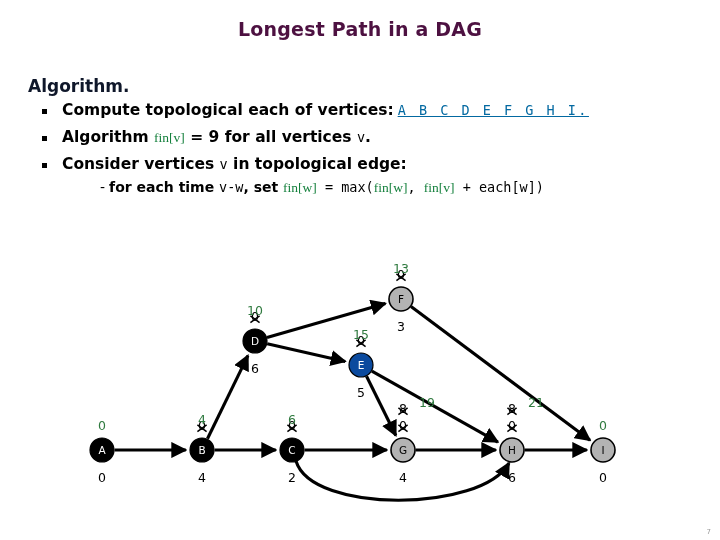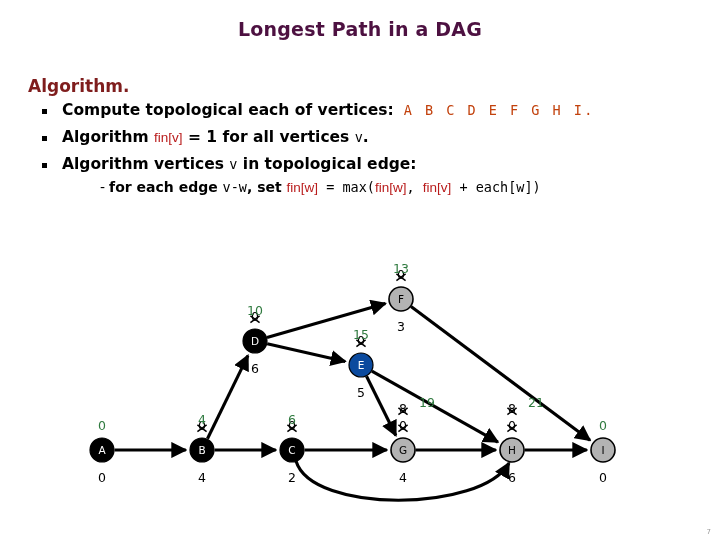--- a/index.html
+++ b/index.html
@@ -18,21 +18,21 @@
     font-family:"DejaVu Sans",sans-serif;
     font-size:19px;font-weight:600;
     color:#4d1141;
     letter-spacing:0.2px;
   }
 
   .algo-head{
     position:absolute;left:28px;top:76px;
     font-family:"DejaVu Sans",sans-serif;
     font-size:17px;font-weight:600;
-    color:#7f1d1d;
+    color:#0f172a;
   }
 
   .bullets{position:absolute;left:36px;top:100px;width:660px;}
   .bullet{
     position:relative;
     padding-left:26px;
     margin-bottom:6px;
     font-family:"DejaVu Sans",sans-serif;
     font-size:15.5px;font-weight:600;
     color:#000000;
@@ -45,33 +45,34 @@
   }
   .sub{
     position:relative;
     margin-left:38px;margin-top:2px;
     font-family:"DejaVu Sans",sans-serif;
     font-size:14px;font-weight:600;color:#000;
     white-space:nowrap;
   }
   .sub .dash{margin-right:4px;font-weight:400;}
   .code-green{
-    font-family:Liberation Sans, sans-serif;
+    font-family:Liberation Serif, serif;
     font-weight:400;font-size:13.5px;
-    color:#b91c1c;
+    color:#15803d;
   }
   .plain-mono{
     font-family:"DejaVu Sans Mono",monospace;
     font-weight:400;font-size:13.5px;color:#000;
   }
   .topo-list{
     font-family:"DejaVu Sans Mono",monospace;
-    font-weight:400;font-size:13.5px;color:#c2410c;
+    font-weight:400;font-size:13.5px;color:#0369a1;
     letter-spacing:2.5px;
-    margin-left:10px;
+    margin-left:4px;
+    text-decoration:underline;
   }
 
   #graph{position:absolute;left:0;top:228px;width:720px;height:290px;}
 
   .pagenum{
     position:absolute;right:9px;bottom:4px;
     font-family:"DejaVu Sans",sans-serif;
     font-size:7px;color:#9a9a9a;
   }
 </style>
@@ -86,29 +87,29 @@
 
   <div class="bullets">
 
     <div class="bullet">
       <span class="sq"></span>
       <span>Compute topological each of vertices:</span><span class="topo-list">A B C D E F G H I.</span>
     </div>
 
     <div class="bullet">
       <span class="sq"></span>
-      <span>Algorithm </span><span class="code-green">fin[v]</span><span> = 1 for all vertices </span><span class="plain-mono">v</span><span>.</span>
+      <span>Algorithm </span><span class="code-green">fin[v]</span><span> = 9 for all vertices </span><span class="plain-mono">v</span><span>.</span>
     </div>
 
     <div class="bullet">
       <span class="sq"></span>
-      <span>Algorithm vertices </span><span class="plain-mono">v</span><span> in topological edge:</span>
+      <span>Consider vertices </span><span class="plain-mono">v</span><span> in topological edge:</span>
 
       <div class="sub">
-        <span class="dash">-</span><span>for each edge </span><span class="plain-mono">v-w</span><span>, set </span><span class="code-green">fin[w]</span><span class="plain-mono"> = max(</span><span class="code-green">fin[w]</span><span class="plain-mono">, </span><span class="code-green">fin[v]</span><span class="plain-mono"> + </span><span class="plain-mono">each[w])</span>
+        <span class="dash">-</span><span>for each time </span><span class="plain-mono">v-w</span><span>, set </span><span class="code-green">fin[w]</span><span class="plain-mono"> = max(</span><span class="code-green">fin[w]</span><span class="plain-mono">, </span><span class="code-green">fin[v]</span><span class="plain-mono"> + </span><span class="plain-mono">each[w])</span>
       </div>
     </div>
 
   </div>
 
   <svg id="graph" viewBox="0 0 720 290" width="720" height="290">
     <defs>
       <marker id="arrow" viewBox="0 0 10 10" refX="9" refY="5" markerWidth="5.2" markerHeight="5.2" orient="auto-start-reverse">
         <path d="M 0 0 L 10 5 L 0 10 z" fill="#000"></path>
       </marker>

